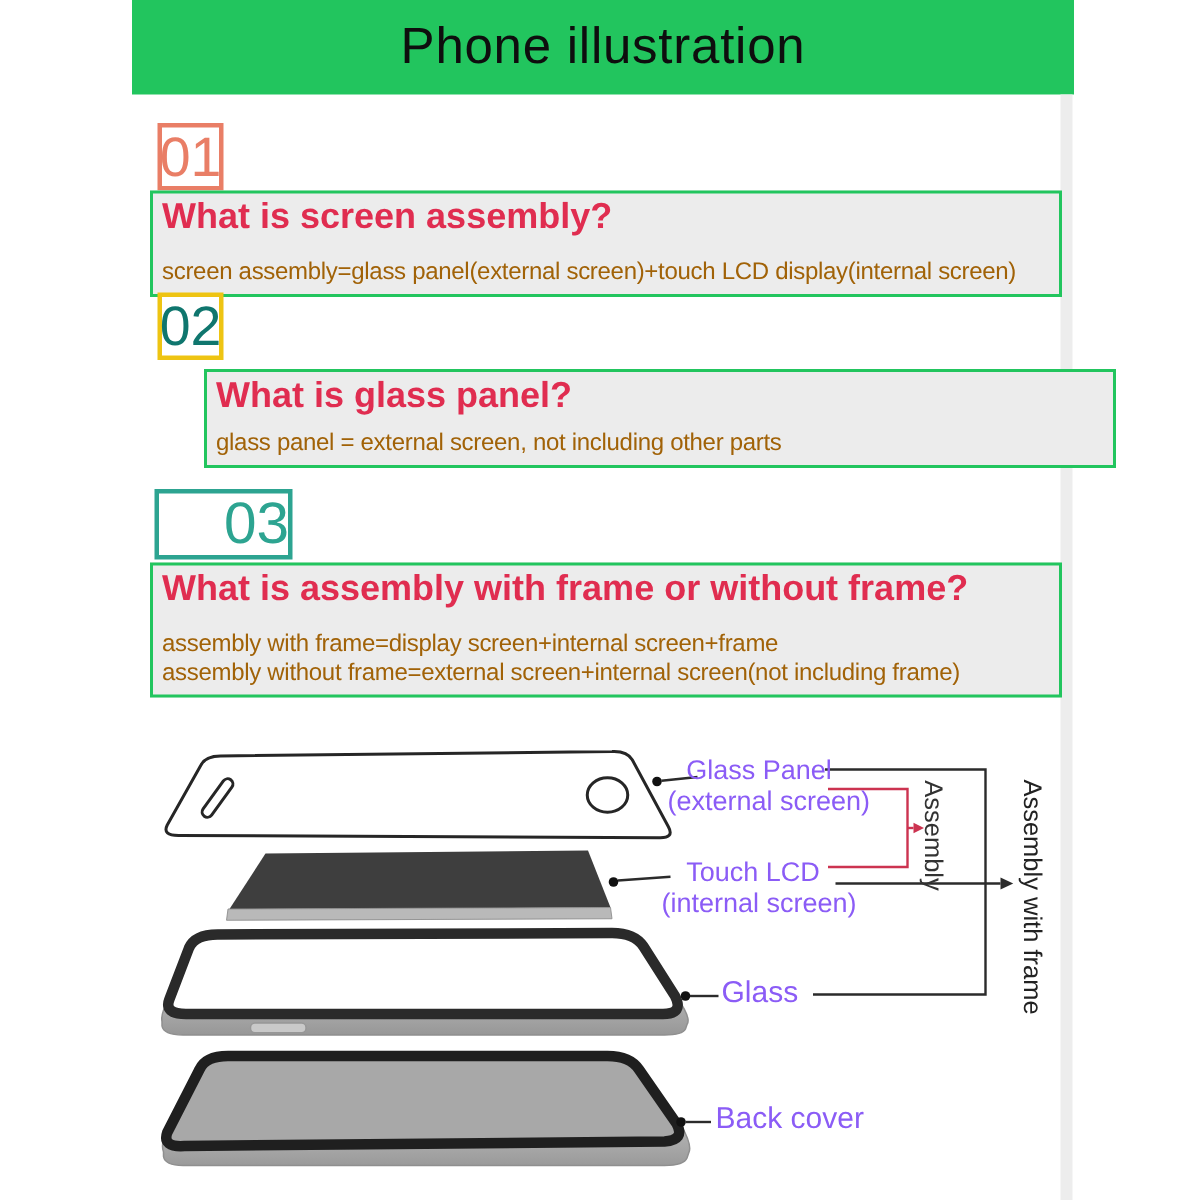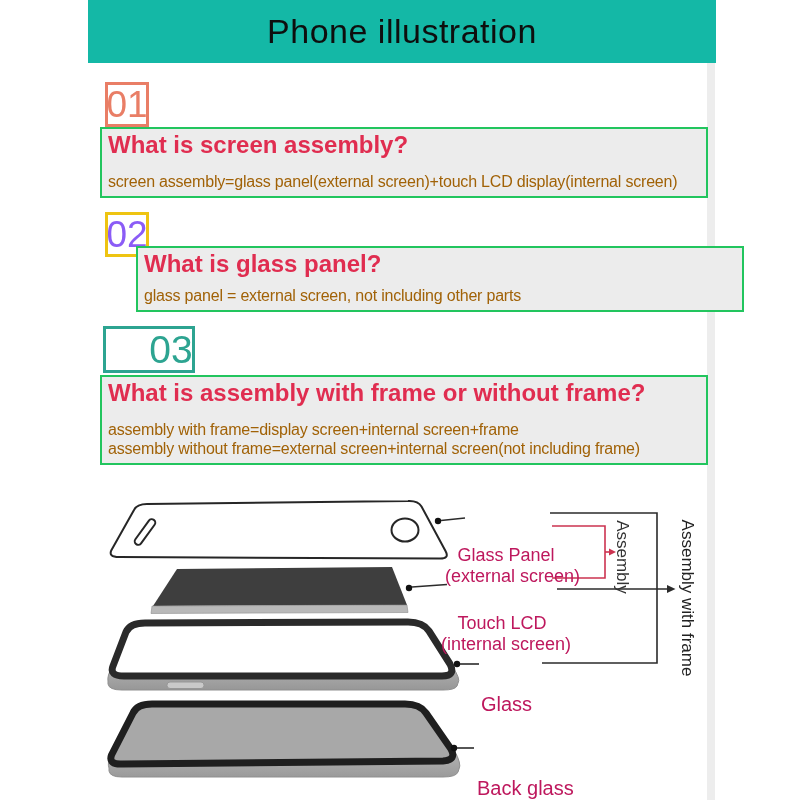--- a/index.html
+++ b/index.html
@@ -1,37 +1,37 @@
 <!DOCTYPE html>
 <html><head>
 <meta charset="utf-8">
 <style>
   html,body{margin:0;padding:0;background:#ffffff;}
   .page{
     position:relative;width:800px;height:800px;background:#ffffff;overflow:hidden;
     font-family:"Liberation Sans","DejaVu Sans",sans-serif;color:#1a1a1a;
   }
   .title-band{
-    position:absolute;left:88px;top:0;width:628px;height:63px;background:#14b8a6;
+    position:absolute;left:88px;top:0;width:628px;height:63px;background:#22c55e;
     display:flex;align-items:center;justify-content:center;
   }
   .page-title{font-size:34px;color:#0e0e0e;letter-spacing:0.5px;}
   .seam{position:absolute;left:707px;top:63px;width:8px;height:737px;background:#ededed;}
   .num-box{
     position:absolute;left:105px;width:38px;height:39px;border:3px solid #f97316;color:#e97e66;
     display:flex;align-items:center;justify-content:center;font-size:37px;line-height:1;background:transparent;
   }
   .q-box{
     position:absolute;left:100px;width:592px;background:#ececec;border:2px solid #22c55e;
     display:flex;flex-direction:column;justify-content:space-between;padding:2px 6px 5px 6px;
   }
   .q-heading{font-size:24px;font-weight:bold;color:#e02d50;line-height:28px;}
   .q-line{font-size:16px;color:#a16207;letter-spacing:-0.2px;white-space:nowrap;line-height:19px;}
   .diagram{position:absolute;left:95px;top:480px;width:620px;height:320px;}
-  .dg-label{position:absolute;color:#be185d;font-size:18px;line-height:21px;text-align:center;white-space:nowrap;margin-top:42px;}
+  .dg-label{position:absolute;color:#8b5cf6;font-size:18px;line-height:21px;text-align:center;white-space:nowrap;}
   .dg-label.big{font-size:20px;text-align:left;}
   .rot-wrap{position:absolute;display:flex;align-items:center;justify-content:center;}
   .rot-text{transform:rotate(90deg);white-space:nowrap;font-size:17px;color:#333333;}
 </style>
 </head>
 <body>
 
 <div class="page">
 
   <div class="title-band">
@@ -40,21 +40,21 @@
   <div class="seam"></div>
 
   <div class="num-box" style="top: 82px; border-color: rgb(233, 126, 102); color: rgb(233, 126, 102);">
     <span>01</span>
   </div>
   <div class="q-box" style="top:127px;height:60px;">
     <div class="q-heading">What is screen assembly?</div>
     <div class="q-line">screen assembly=glass panel(external screen)+touch LCD display(internal screen)</div>
   </div>
 
-  <div class="num-box" style="top: 212px; border-color: rgb(238, 196, 18); color: #8b5cf6; align-items: center;">
+  <div class="num-box" style="top: 195px; border-color: rgb(238, 196, 18); color: #0f766e; align-items: center;">
     <span>02</span>
   </div>
   <div class="q-box" style="top:246px;height:55px;margin-left:36px;">
     <div class="q-heading">What is glass panel?</div>
     <div class="q-line">glass panel = external screen, not including other parts</div>
   </div>
 
   <div class="num-box" style="top: 326px; left: 103px; width: 42px; height: 41px; font-size: 39px; border-color: rgb(45, 164, 145); color: rgb(45, 164, 145); padding-left: 44px;">
     <span>03</span>
   </div>
@@ -128,21 +128,21 @@
     
     <div class="dg-label" style="left:350px;top:23px;width:122px;">
       <div>Glass Panel</div>
       <div>(external screen)</div>
     </div>
     <div class="dg-label" style="left:346px;top:91px;width:122px;">
       <div>Touch LCD</div>
       <div>(internal screen)</div>
     </div>
     <div class="dg-label big" style="left:386px;top:172px;">Glass</div>
-    <div class="dg-label big" style="left:382px;top:256px;">Back glass</div>
+    <div class="dg-label big" style="left:382px;top:256px;">Back cover</div>
 
     <div class="rot-wrap" style="left:497px;top:34px;width:60px;height:86px;">
       <span class="rot-text">Assembly</span>
     </div>
     <div class="rot-wrap" style="left:562px;top:45px;width:60px;height:145px;">
       <span class="rot-text" style="color:#222;">Assembly with frame</span>
     </div>
   </div>
 
 </div>

